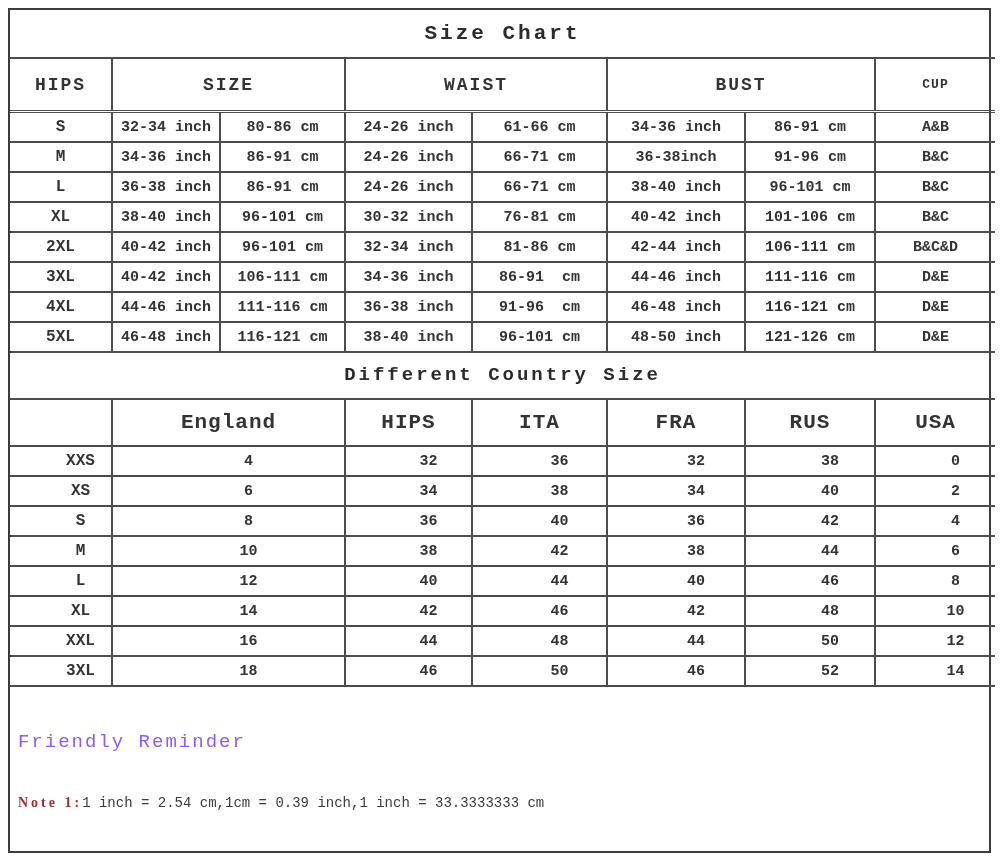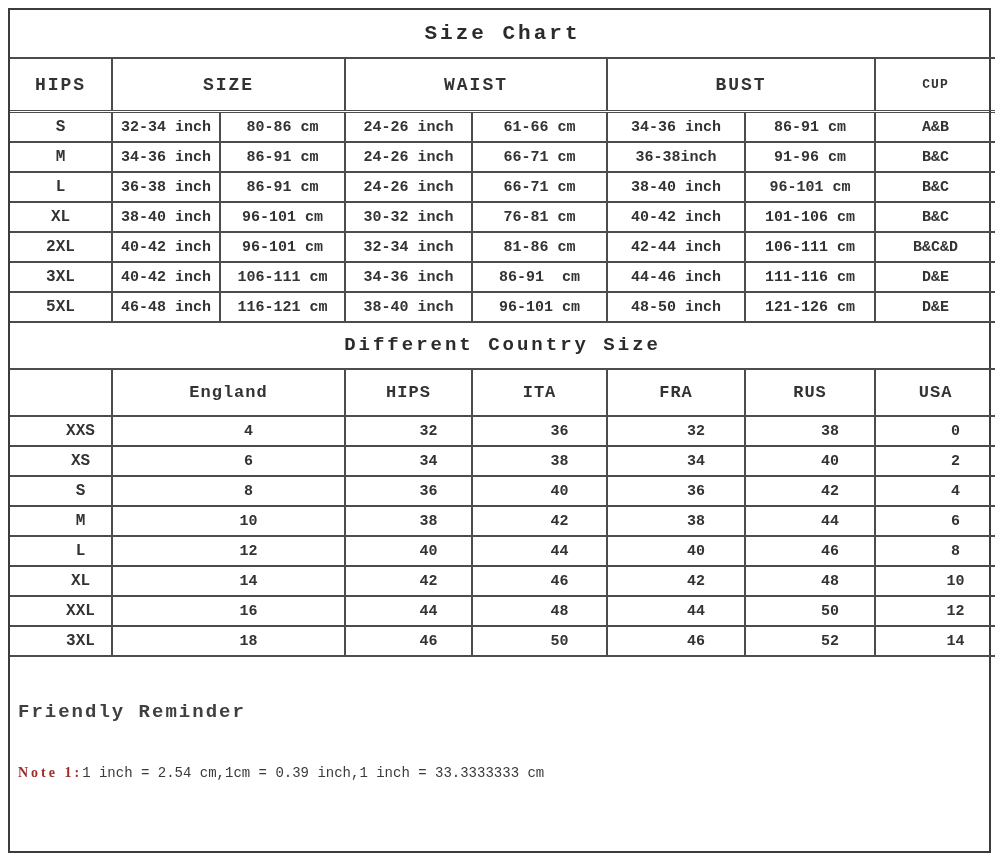--- a/index.html
+++ b/index.html
@@ -46,34 +46,34 @@
     height:51px;
     font-size:18px;
     letter-spacing:2px;
     border-bottom:3px double #4c4c4c;
   }
   tr.header-row td.cup-h{font-size:13px;letter-spacing:1px;}
   tr.data-row td{height:28px;}
   tr.cdata-row td{height:28px;padding-left:40px;}
   tr.cheader-row td{
     height:45px;
-    font-size:17px;
+    font-size:21px;
     letter-spacing:1px;
     margin-left:31px;
   }
   .size-col{font-size:16px;}
 
   .notes{
     padding:6px 10px 0 8px;
     white-space:pre-wrap;
   }
   .reminder-heading{
-    color:#404040;
+    color:#8b5cf6;
     font-size:19px;
-    font-weight:bold;
+    font-weight:normal;
     letter-spacing:2px;
     line-height:27px;
   }
   .note-line{
     font-size:14px;
     line-height:21px;
     color:#3a3a3a;
   }
   .note-label{
     color:#9e2d2d;
@@ -163,20 +163,30 @@
       <td class="size-col">3XL</td>
       <td>40-42 inch</td>
       <td>106-111 cm</td>
       <td>34-36 inch</td>
       <td>86-91  cm</td>
       <td>44-46 inch</td>
       <td>111-116 cm</td>
       <td>D&amp;E</td>
     </tr>
     <tr class="data-row">
+      <td class="size-col">4XL</td>
+      <td>44-46 inch</td>
+      <td>111-116 cm</td>
+      <td>36-38 inch</td>
+      <td>91-96  cm</td>
+      <td>46-48 inch</td>
+      <td>116-121 cm</td>
+      <td>D&amp;E</td>
+    </tr>
+    <tr class="data-row">
       <td class="size-col">5XL</td>
       <td>46-48 inch</td>
       <td>116-121 cm</td>
       <td>38-40 inch</td>
       <td>96-101 cm</td>
       <td>48-50 inch</td>
       <td>121-126 cm</td>
       <td>D&amp;E</td>
     </tr>
   </tbody>

